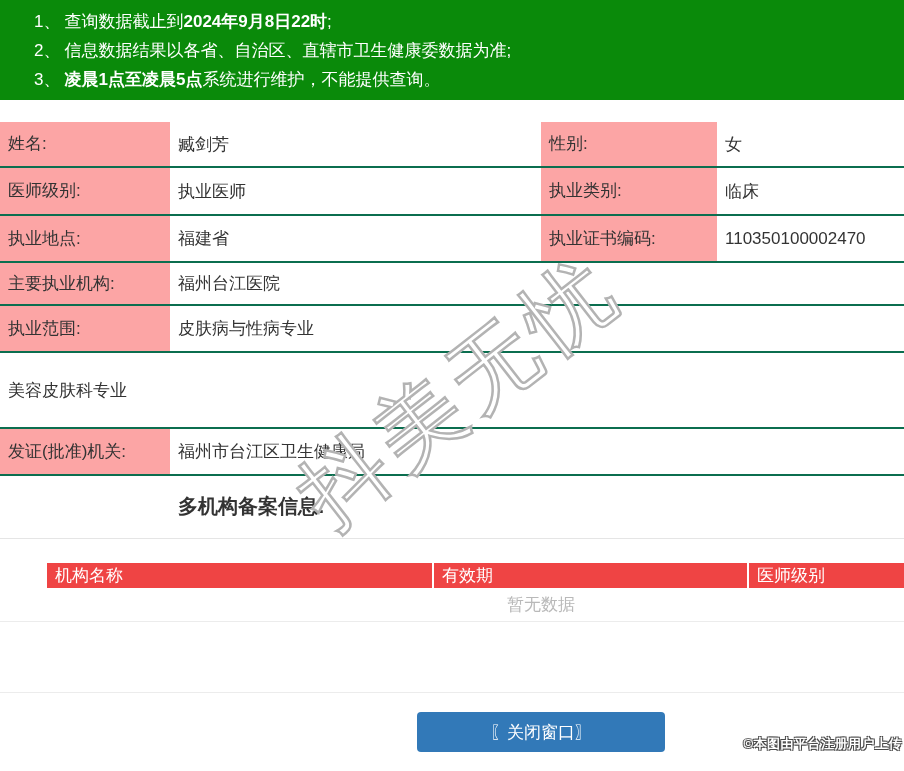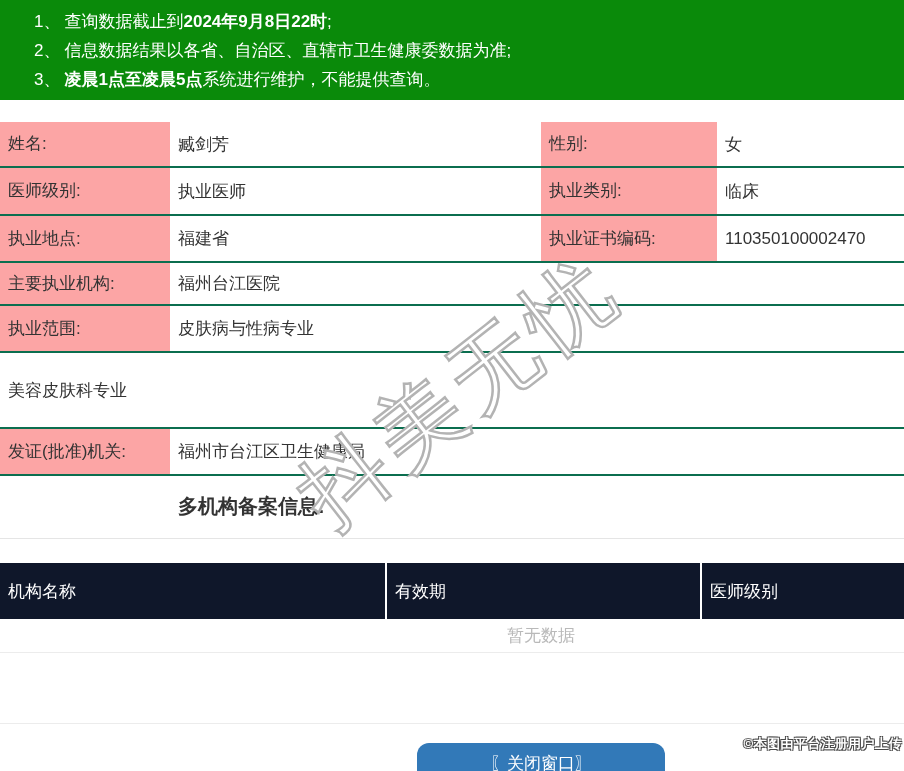--- a/index.html
+++ b/index.html
@@ -35,36 +35,36 @@
   .cell-value { display:flex; align-items:center; padding:8px; }
 
   
   .section-title {
     padding:17px 0 18px 178px; text-align:left;
     font-weight:bold; font-size:20px;
   }
   .divider { border-top:1px solid #e5e5e5; }
   .filing-header {
     margin-top:24px; display:grid; grid-template-columns:385px 315px 1fr;
-    background:#0f172a; color:#fff; height:56px; font-size:17px;
+    background:#ef4444; color:#fff; height:25px; font-size:17px;margin-left:47px;
   }
   .filing-header .hcell { display:flex; align-items:center; padding-left:8px; }
   .filing-header .hcell + .hcell { border-left:2px solid #fff; }
   .empty-row {
     height:34px; border-bottom:1px solid #ececec;
     display:flex; align-items:center; justify-content:center;
     color:#b9b9b9; font-size:17px; padding-left:178px;
   }
   .footer-space { height:71px; border-bottom:1px solid #ececec; }
 
   
   .button-area { padding:19px 0 0 178px; text-align:center; }
   .close-btn {
     width:248px; height:40px; background:#3279b8; color:#fff;
-    border:none; border-radius:12px; font-size:17px;
+    border:none; border-radius:4px; font-size:17px;
     font-family:inherit; cursor:pointer;
   }
 
   
   .watermark {
     position:absolute; left:250px; top:334px; width:420px; z-index:5;
     text-align:center; transform:rotate(-38deg);
     font-size:86px; letter-spacing:8px; white-space:nowrap;
     color:#fff; -webkit-text-stroke:2.5px #b3b3b3;
     text-shadow:0 0 1px #c0c0c0; pointer-events:none;

